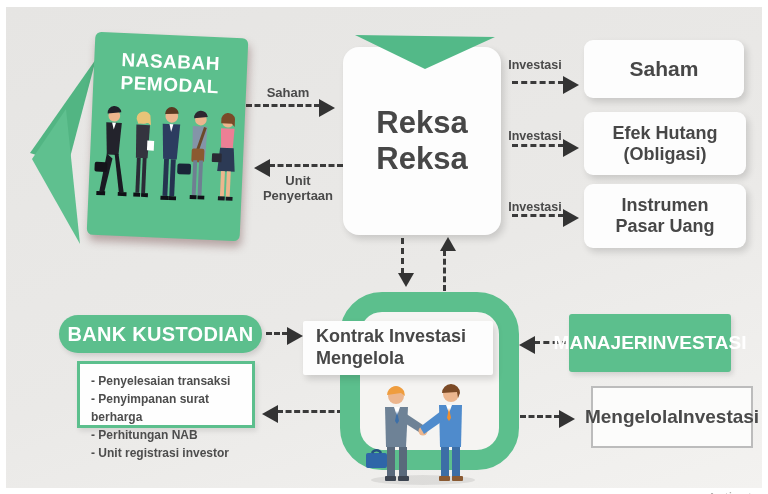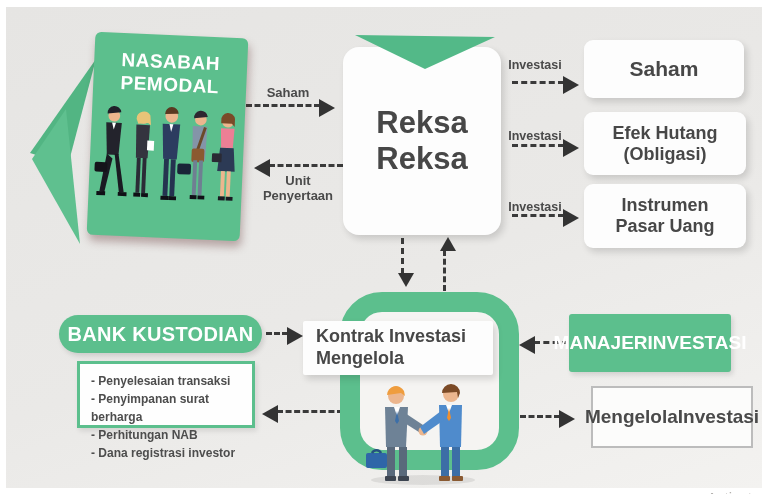--- a/index.html
+++ b/index.html
@@ -213,21 +213,21 @@
       <div>Kontrak Investasi</div>
       <div>Mengelola</div>
     </div>
 
     <div class="bank-pill">BANK KUSTODIAN</div>
     <div class="harrow head-r" style="left:260px; top:325px; width:22px;"></div>
     <div class="duties">
       <div>- Penyelesaian transaksi</div>
       <div>- Penyimpanan surat berharga</div>
       <div>- Perhitungan NAB</div>
-      <div>- Dana registrasi investor</div>
+      <div>- Unit registrasi investor</div>
     </div>
     <div class="harrow head-l" style="left:271px; top:403px; width:66px;"></div>
 
     <div class="harrow head-l" style="left:528px; top:334px; width:34px;"></div>
     <div class="manajer">
       <div>MANAJER</div>
       <div>INVESTASI</div>
     </div>
     <div class="harrow head-r" style="left:514px; top:408px; width:40px;"></div>
     <div class="mengelola">

